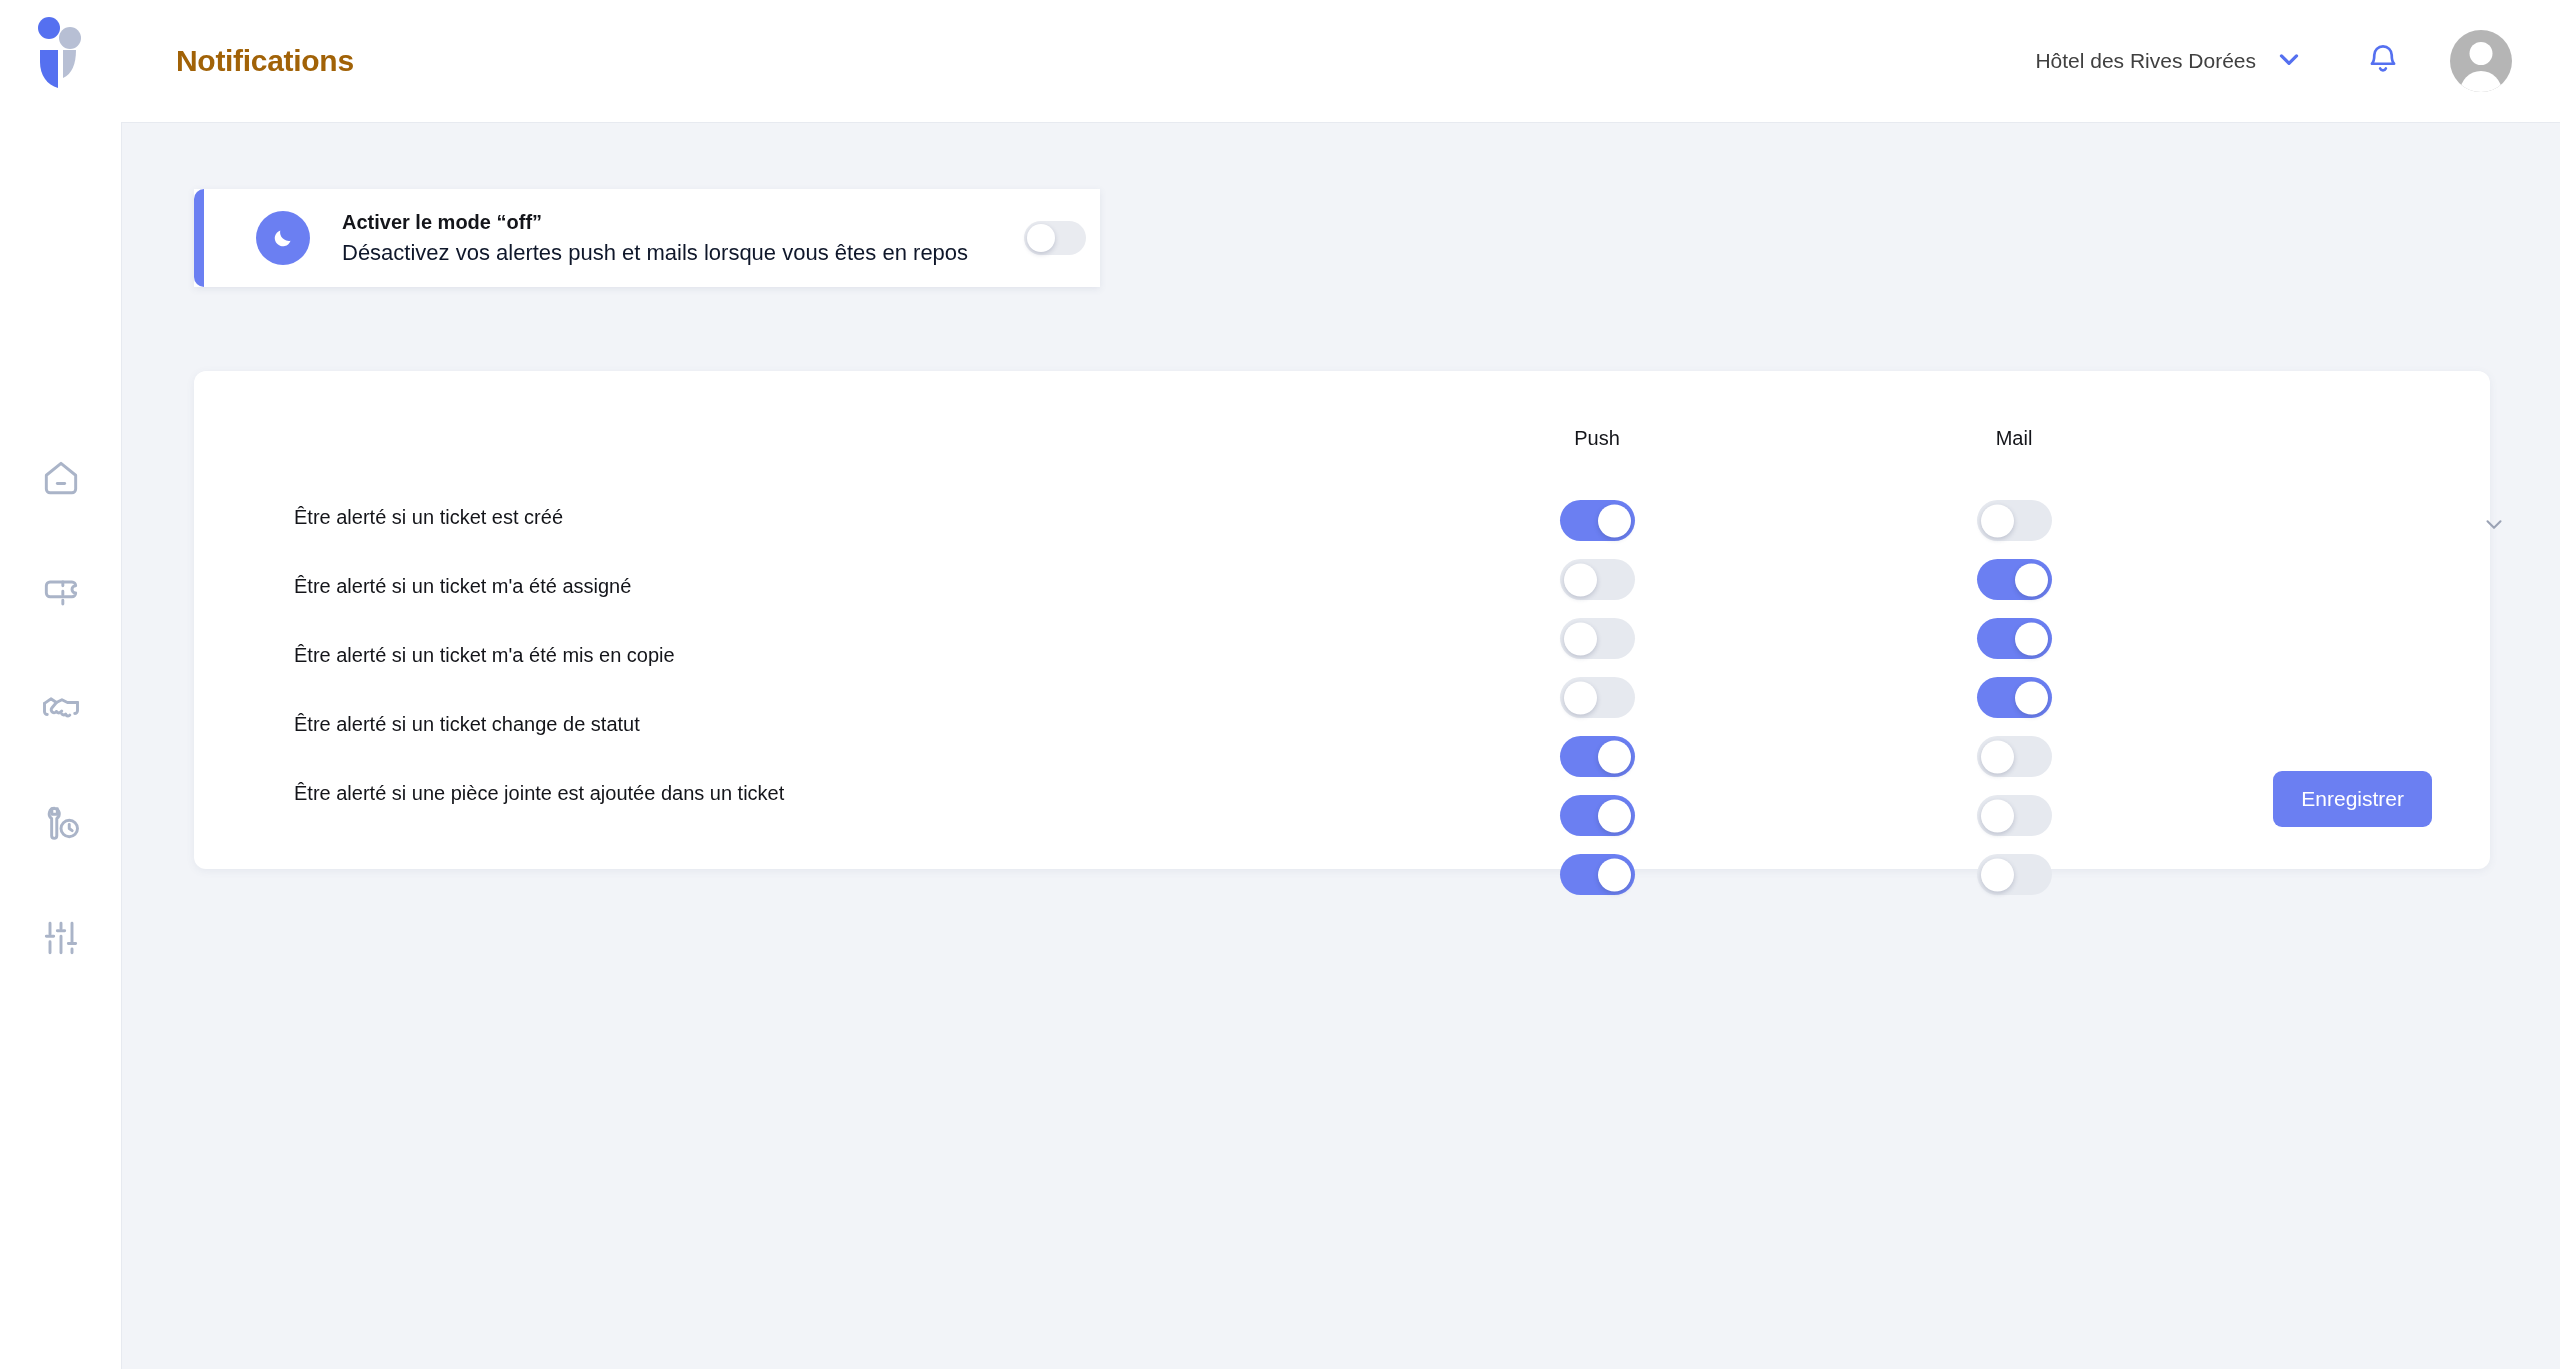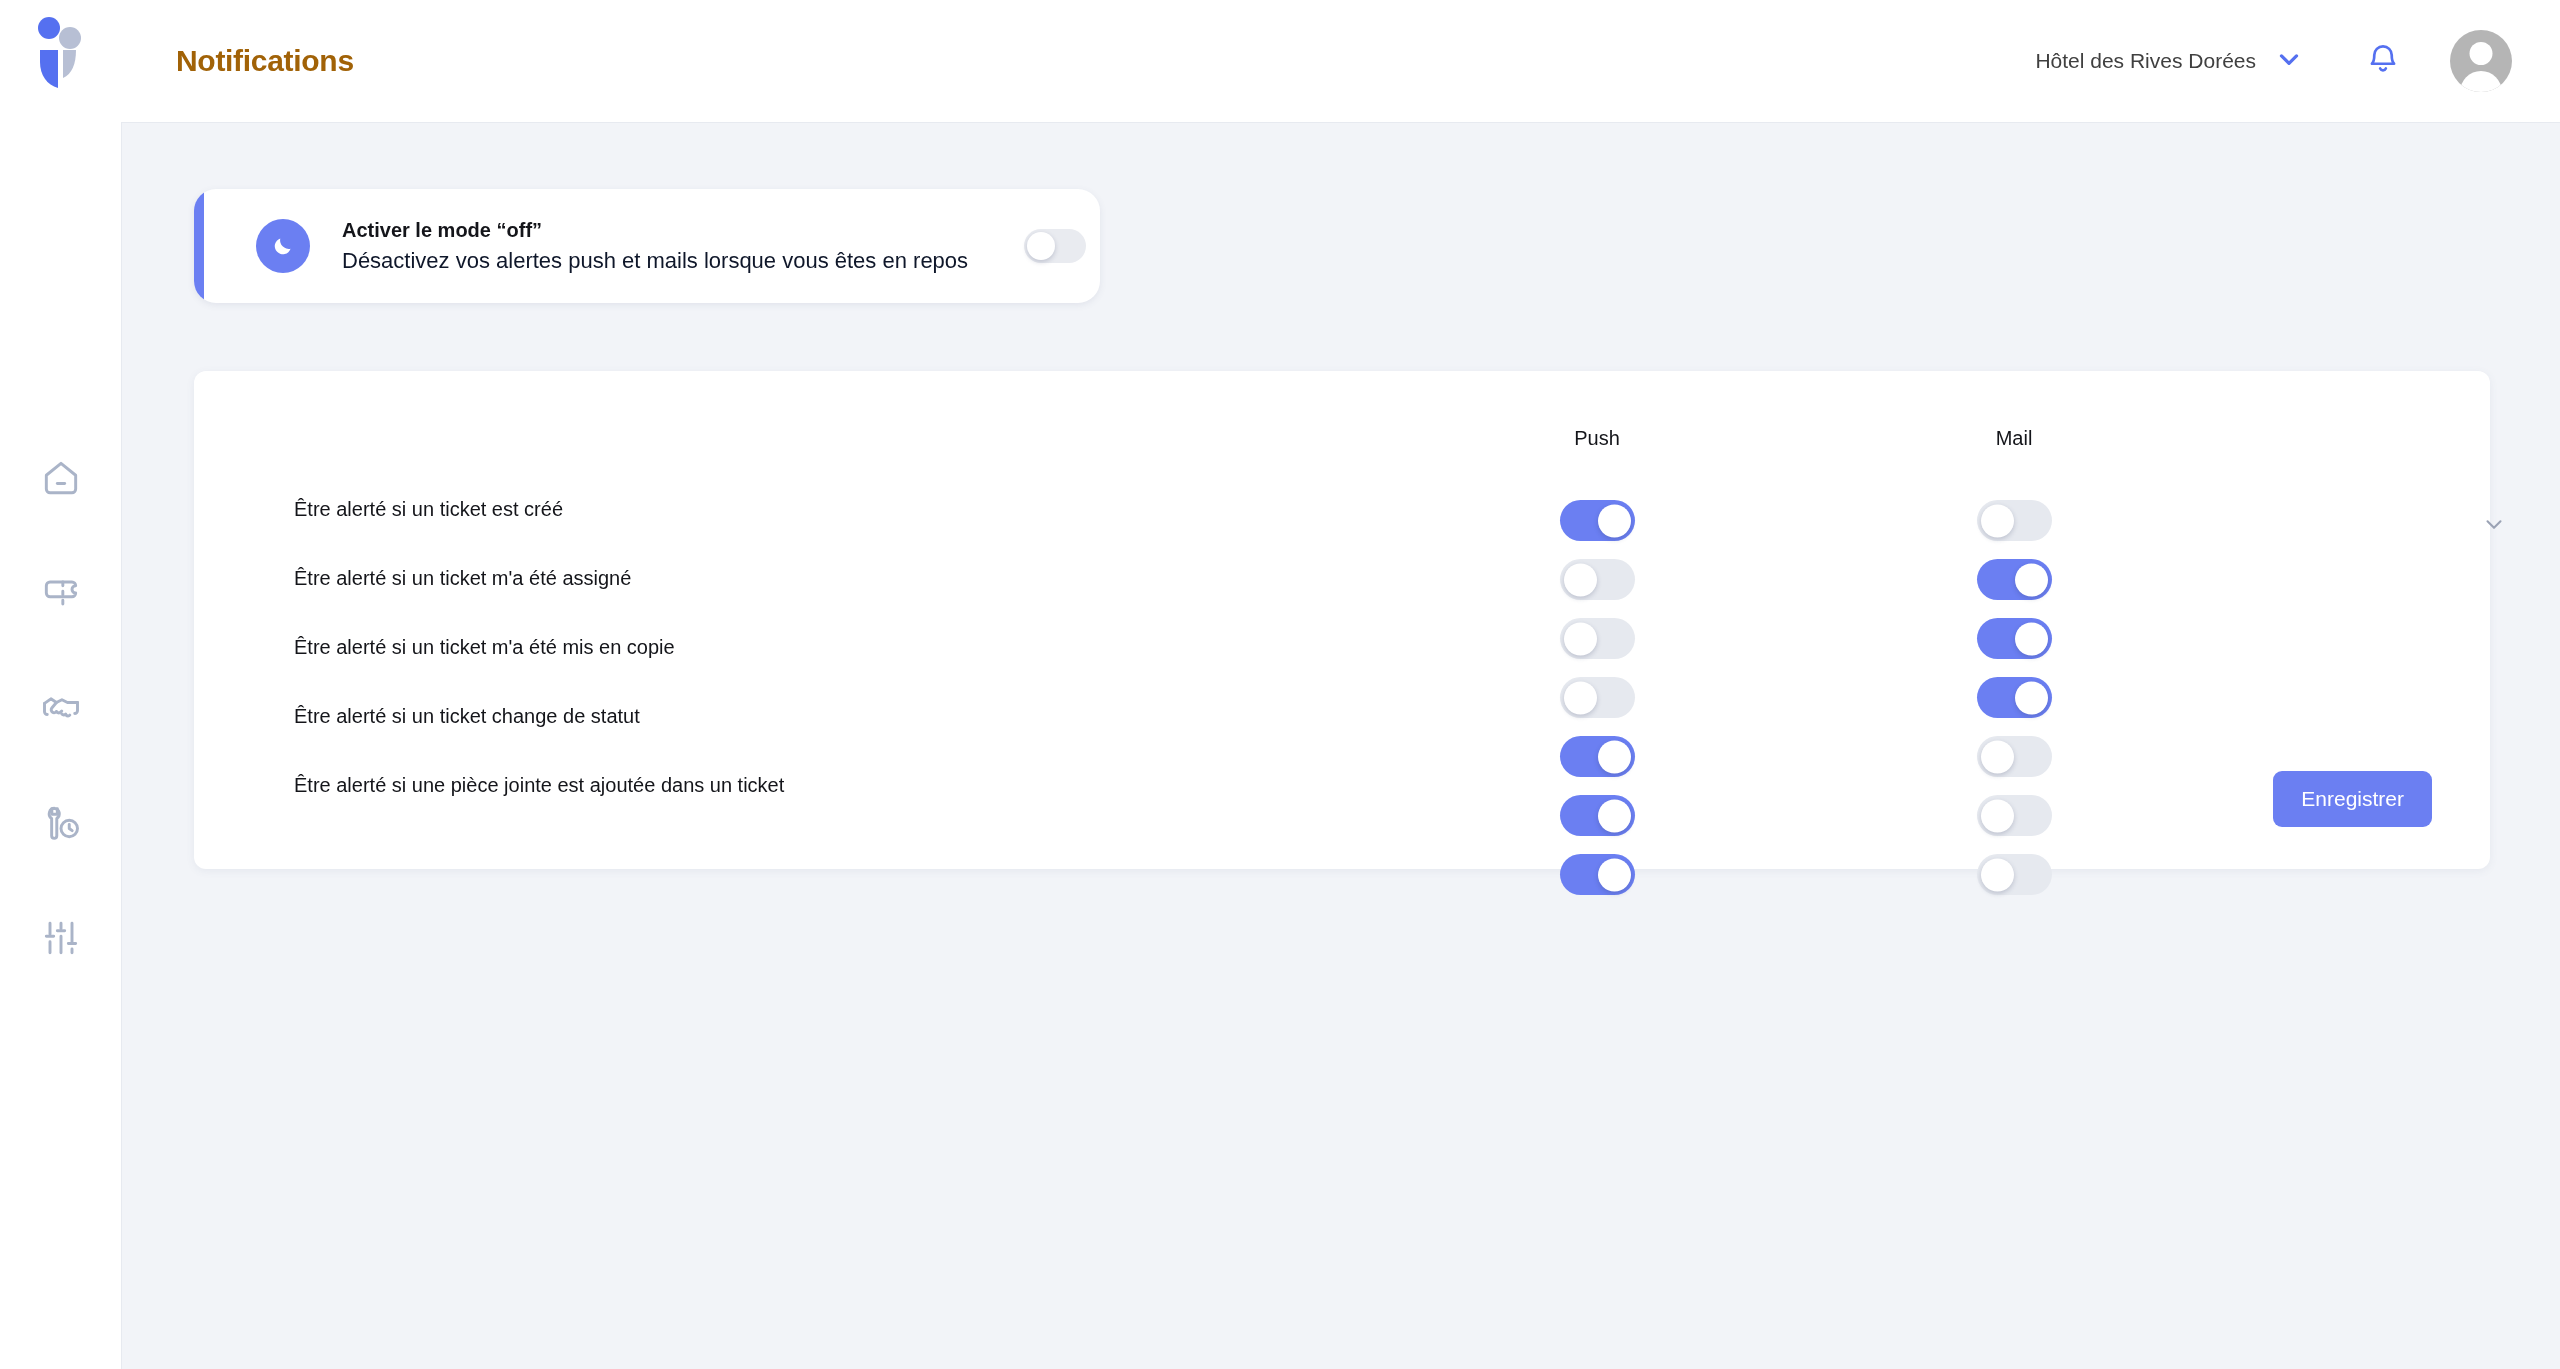--- a/index.html
+++ b/index.html
@@ -129,23 +129,23 @@
     border-left: 1px solid #e7eaf0;
     border-top: 1px solid #e7eaf0;
     overflow: hidden;
   }
 
   
   .offmode-card {
     position: absolute;
     left: 72px; top: 66px;
     width: 906px;
-    height: 114px;
-    background: #ffffff;
-    border-radius: 22px;
+    height: 98px;
+    background: #ffffff;
+    border-radius: 0;
     box-shadow: 0 2px 7px rgba(80,92,130,0.10);
     display: flex;
     align-items: center;
     overflow: hidden;
   }
   .offmode-bar {
     position: absolute;
     left: 0; top: 0;
     width: 10px; height: 100%;
     background: #6b7ff2;
@@ -237,21 +237,21 @@
     transform: translateX(-50%);
     white-space: nowrap;
   }
   .col-head.push { left: 1403px; }
   .col-head.mail { left: 1820px; }
 
   
   .row-labels {
     position: absolute;
     left: 100px;
-    top: 104px;
+    top: 112px;
     width: 1100px;
   }
   .row-label {
     height: 69px;
     line-height: 69px;
     font-size: 20px;
     color: #14151a;
     white-space: nowrap;
   }
 

